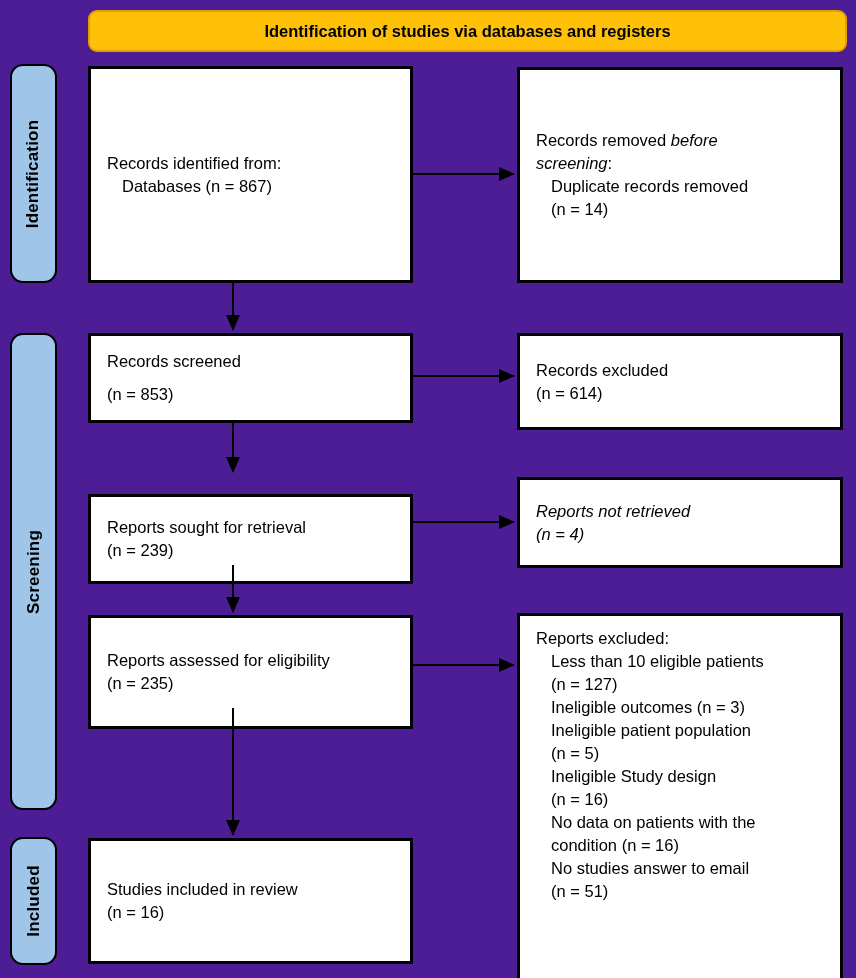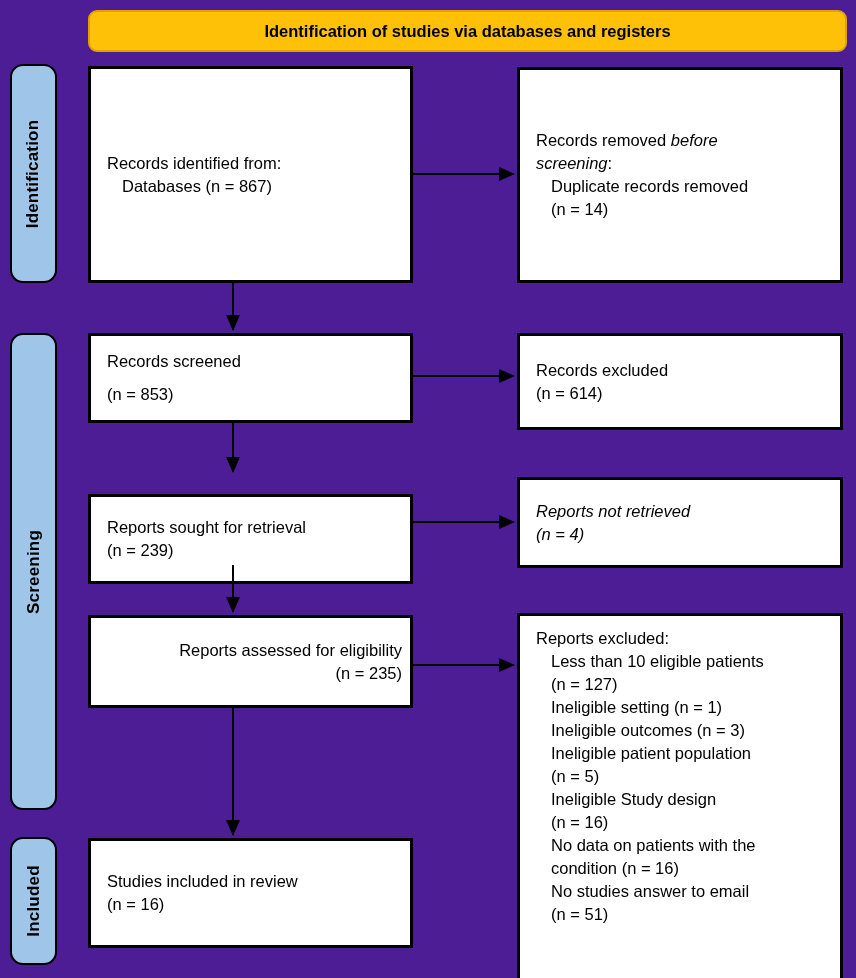--- a/index.html
+++ b/index.html
@@ -59,23 +59,23 @@
   .box.top-align { justify-content: flex-start; padding-top: 11px; }
   .indent { margin-left: 15px; }
   .col-l { left: 88px;  width: 325px; }
   .col-r { left: 517px; width: 326px; }
   .b-records-identified   { top: 66px;  height: 217px; }
   .b-records-removed      { top: 67px;  height: 216px; padding-left: 16px; }
   .b-records-screened     { top: 333px; height: 90px; gap: 10px;  }
   .b-records-excluded     { top: 333px; height: 97px;  }
   .b-reports-sought       { top: 475px; height: 90px; margin-top: 19px;  }
   .b-reports-not-retrieved{ top: 477px; height: 91px; font-style: italic;  }
-  .b-reports-assessed     { top: 615px; height: 93px; text-align: right;  }
+  .b-reports-assessed     { top: 615px; height: 114px;  }
   .b-reports-excluded     { top: 613px; height: 401px; }
-  .b-studies-included     { top: 838px; height: 110px; }
+  .b-studies-included     { top: 838px; height: 126px; }
   .arrows {
     position: absolute;
     left: 0; top: 0;
     width: 856px; height: 978px;
     pointer-events: none;
   }
 </style>
 </head>
 <body>
 
@@ -134,21 +134,20 @@
 
   <div class="box col-r b-reports-not-retrieved">
     <div>Reports not retrieved</div>
     <div>(n = 4)</div>
   </div>
 
   <div class="box col-r b-reports-excluded top-align">
     <div>Reports excluded:</div>
     <div class="indent">Less than 10 eligible patients</div>
     <div class="indent">(n = 127)</div>
-    <div class="indent">Ineligible setting (n = 1)</div>
     <div class="indent">Ineligible outcomes (n = 3)</div>
     <div class="indent">Ineligible patient population</div>
     <div class="indent">(n = 5)</div>
     <div class="indent">Ineligible Study design</div>
     <div class="indent">(n = 16)</div>
     <div class="indent">No data on patients with the</div>
     <div class="indent">condition (n = 16)</div>
     <div class="indent">No studies answer to email</div>
     <div class="indent">(n = 51)</div>
   </div>

